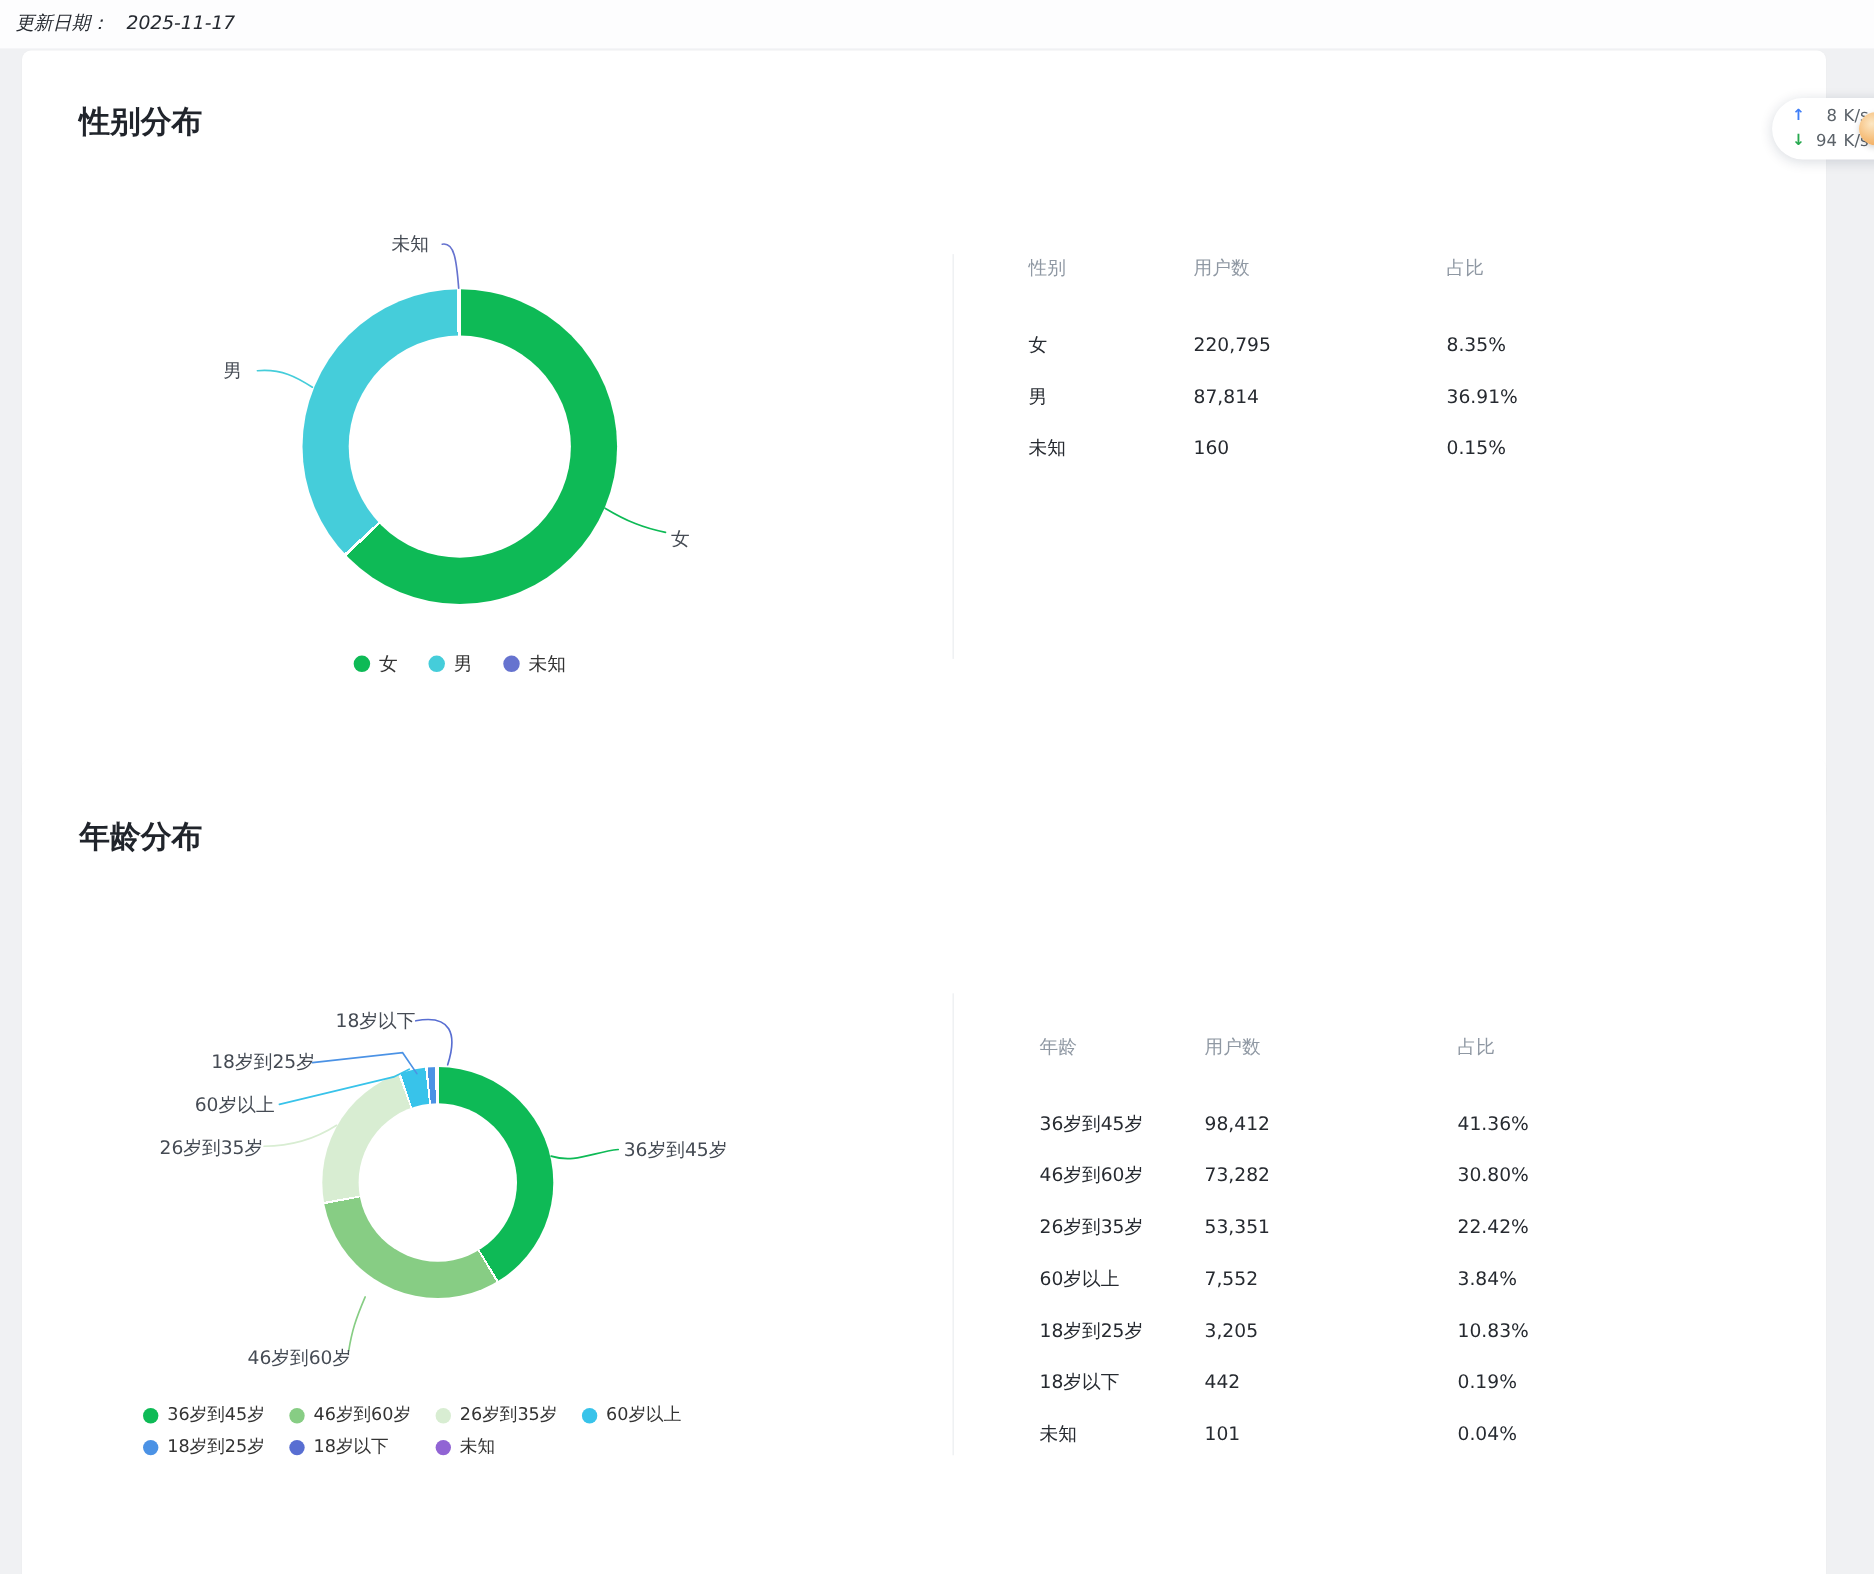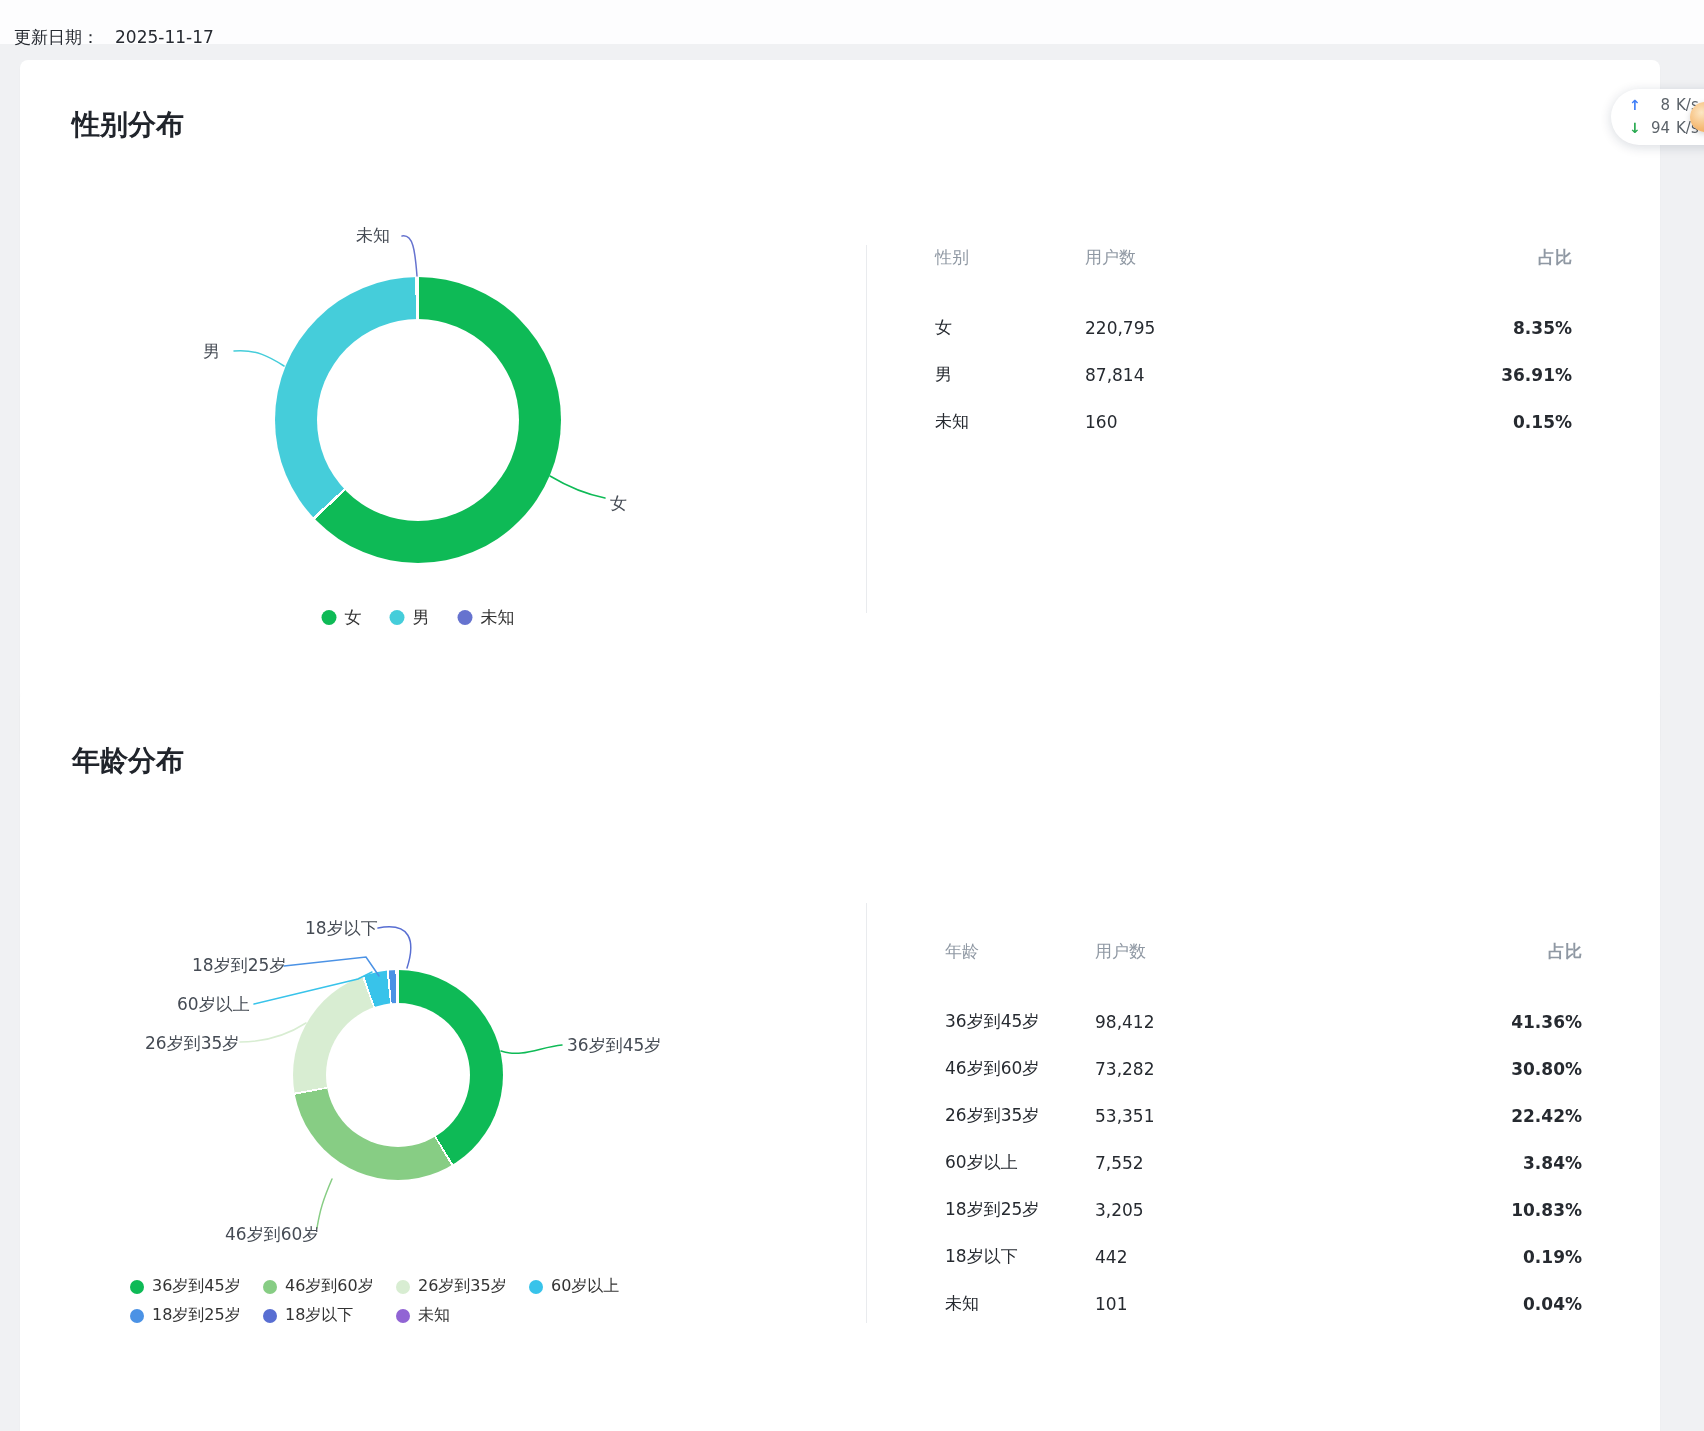--- a/index.html
+++ b/index.html
@@ -3,26 +3,26 @@
 <meta charset="utf-8">
 <style>
   html,body{margin:0;padding:0;}
   body{
     width:1704px;height:1431px;position:relative;overflow:hidden;
     background:#f0f1f3;
     font-family:"DejaVu Sans","Liberation Sans",sans-serif;
     -webkit-font-smoothing:antialiased;
   }
   .topbar{position:absolute;left:0;top:0;width:1704px;height:44px;background:#fdfdfe;}
-  .update-row{position:absolute;left:14px;top:26px;font-size:17px;color:#262a31;}
+  .update-row{position:absolute;left:14px;top:9px;font-size:17px;color:#262a31;font-style:italic;}
   .update-row .date{margin-left:16px;}
 
   .card{position:absolute;left:20px;width:1640px;background:#ffffff;border-radius:8px;
         box-shadow:0 1px 2px rgba(0,0,0,0.03);}
-  #card-gender{top:60px;height:698px;}
+  #card-gender{top:46px;height:698px;}
   #card-age{top:690px;height:760px;}
   .card-title{position:absolute;left:52px;font-size:28px;font-weight:600;color:#20242b;}
   #card-gender .card-title{top:46px;}
   #card-age .card-title{top:52px;text-align:right;}
 
   .divider{position:absolute;width:1px;background:#e9ebee;}
   #card-gender .divider{left:846px;top:185px;height:368px;}
   #card-age .divider{left:846px;top:213px;height:420px;}
 
   
@@ -48,21 +48,21 @@
 
   
   .dtable{position:absolute;left:915px;width:637px;}
   #card-gender .dtable{top:184px;}
   #card-age .dtable{top:248px;margin-left:10px;}
   .thead{display:flex;height:26px;align-items:center;font-size:17px;color:#8f98a3;}
   .rows{margin-top:34px;}
   .trow{display:flex;height:47px;align-items:center;font-size:17px;color:#262a30;}
   .c1{width:150px;}
   .c2{width:230px;}
-  .c3{flex:1;text-align:right;font-weight:bold;}
+  .c3{flex:1;}
 
   
   .net-widget{position:absolute;left:1611px;top:89px;width:130px;height:56px;background:#fff;
               border-radius:28px;box-shadow:0 2px 12px rgba(15,30,60,0.16);cursor:pointer;}
   .net-rows{position:absolute;left:18px;top:5px;font-size:15px;color:#5b6269;line-height:23px;}
   .net-line{display:flex;align-items:center;}
   .net-arrow{width:17px;font-weight:bold;font-size:14px;}
   .arrow-up{color:#3f7ef7;}
   .arrow-down{color:#27a94f;}
   .net-val{width:24px;text-align:right;margin-right:6px;}

